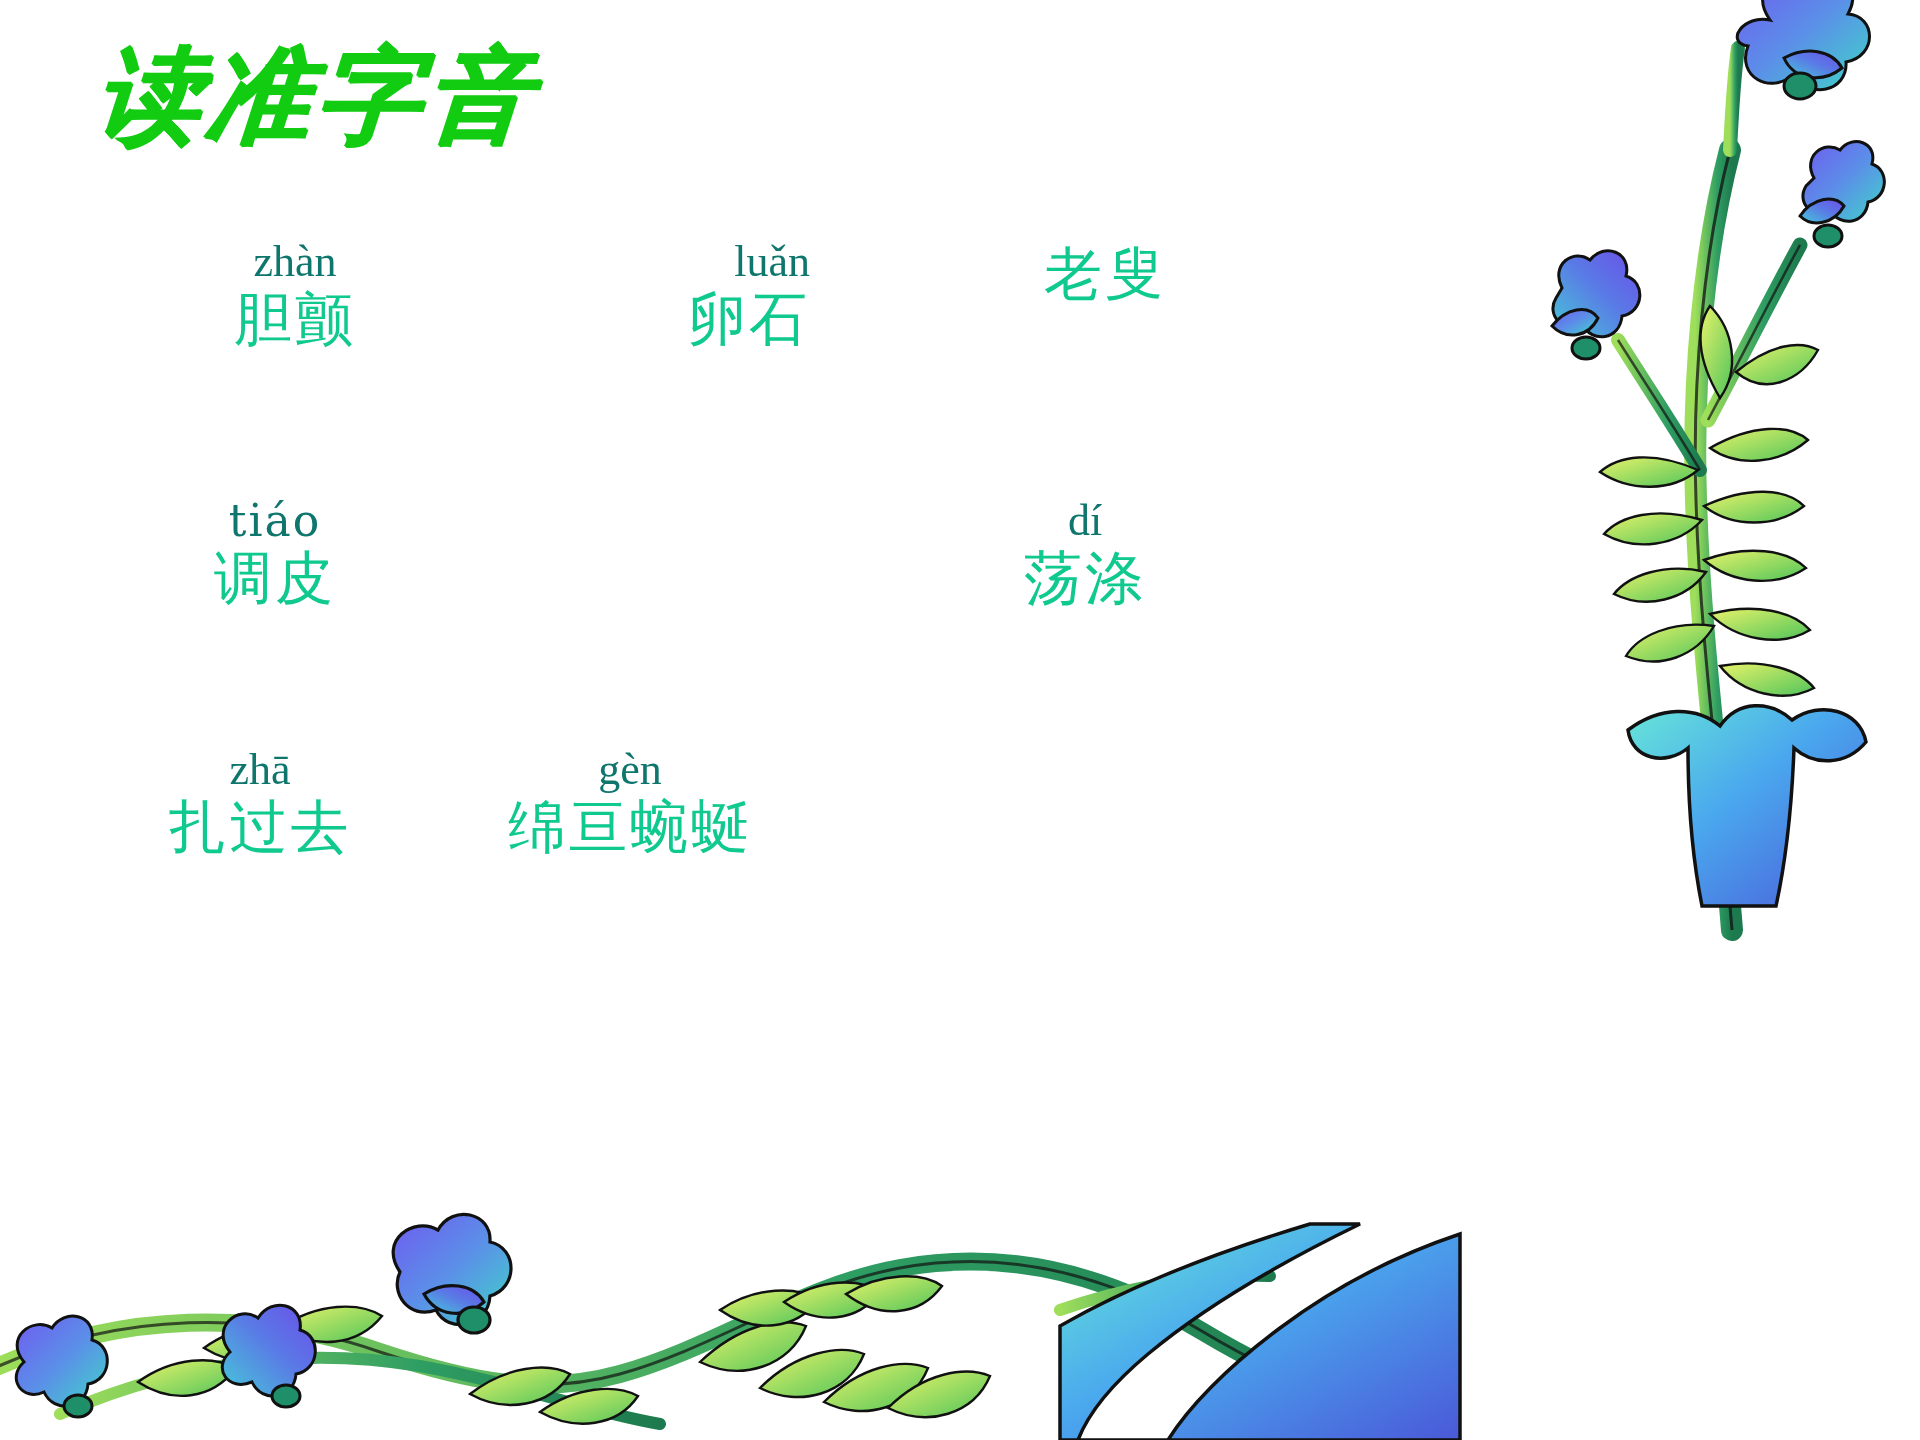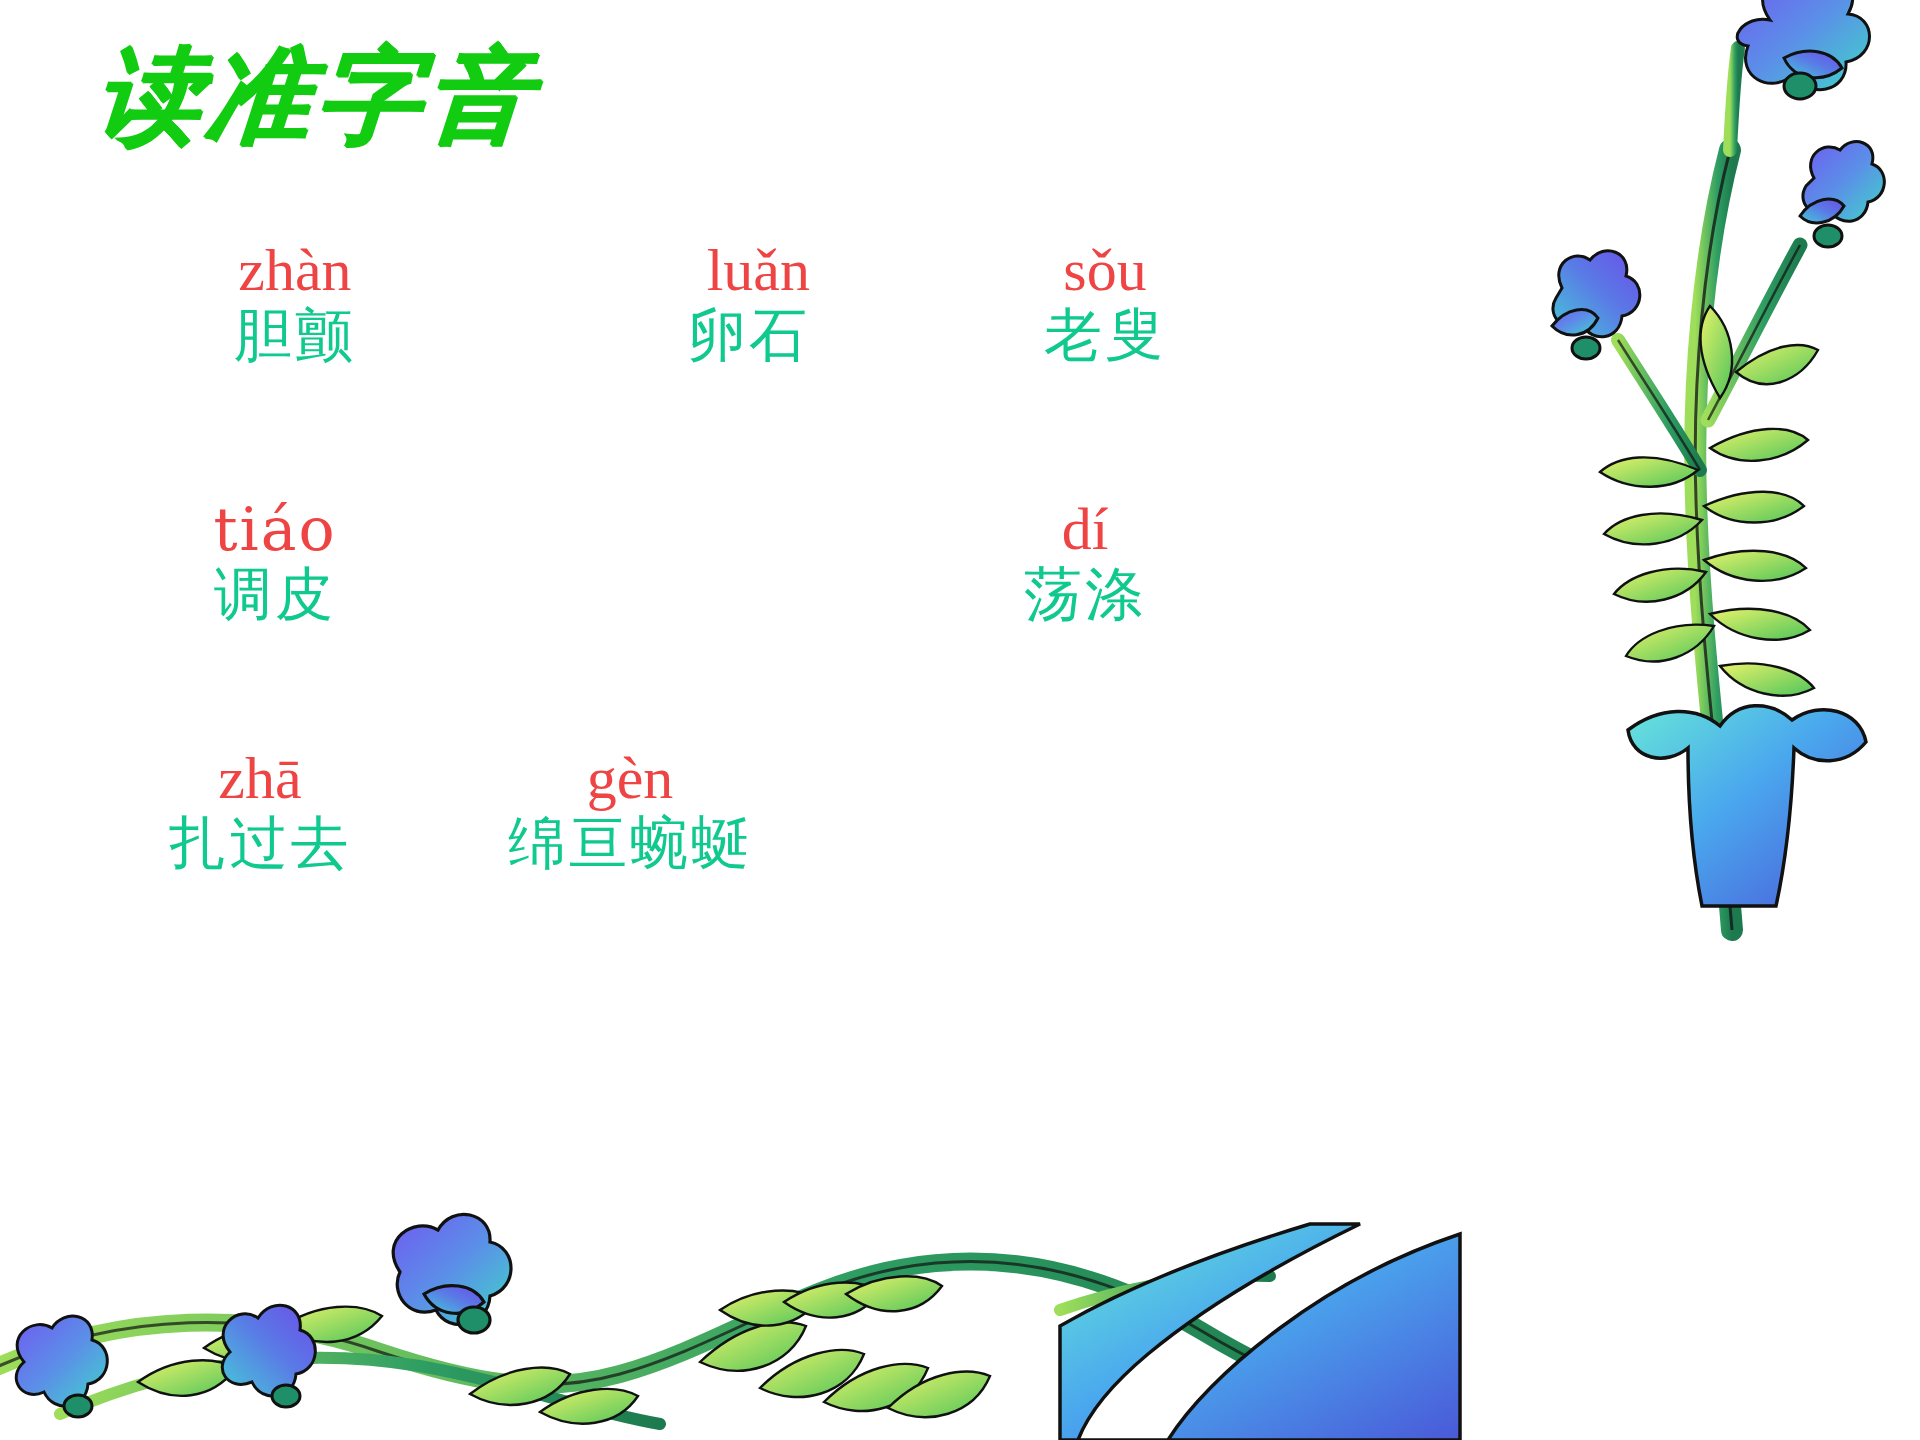--- a/index.html
+++ b/index.html
@@ -63,22 +63,22 @@
 
   .r1 .c0 { left: 10px;  width: 350px; }
   .r1 .c1 { left: 390px; width: 330px; }
   .r1 .c2 { left: 820px; width: 350px; }
 
   .r2 .c0 { left: -10px; width: 360px; }
   .r2 .c1 { left: 330px; width: 420px; text-align: center; }
   .r2 .c2 { left: 760px; width: 520px; }
 
   .pinyin {
-    color: #ef4444;
-    font-size: 60px;
+    color: #0f766e;
+    font-size: 44px;
     line-height: 1.02;
     font-family: "Liberation Serif", "DejaVu Serif", serif;
     white-space: nowrap;
   }
   .pinyin.mono {
     font-family: "DejaVu Serif", "Liberation Serif", serif;
     letter-spacing: 2px;
   }
   .hanzi {
     color: #0fc98e;
@@ -113,21 +113,20 @@
     <div class="word-row r0">
       <div class="word-cell c0">
         <div class="pinyin">zhàn</div>
         <div class="hanzi">胆颤</div>
       </div>
       <div class="word-cell c1">
         <div class="pinyin">luǎn</div>
         <div class="hanzi">卵石</div>
       </div>
       <div class="word-cell c2">
-        <div class="pinyin">sǒu</div>
         <div class="hanzi">老叟</div>
       </div>
     </div>
 
     <div class="word-row r1">
       <div class="word-cell c0">
         <div class="pinyin mono">tiáo</div>
         <div class="hanzi">调皮</div>
       </div>
       <div class="word-cell c2">

